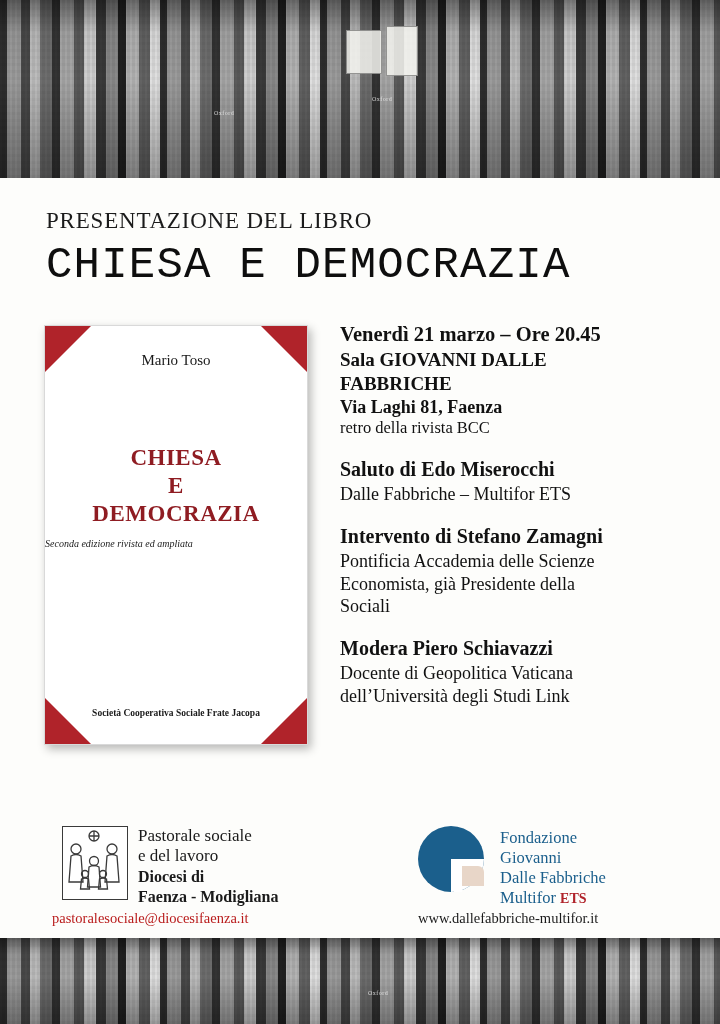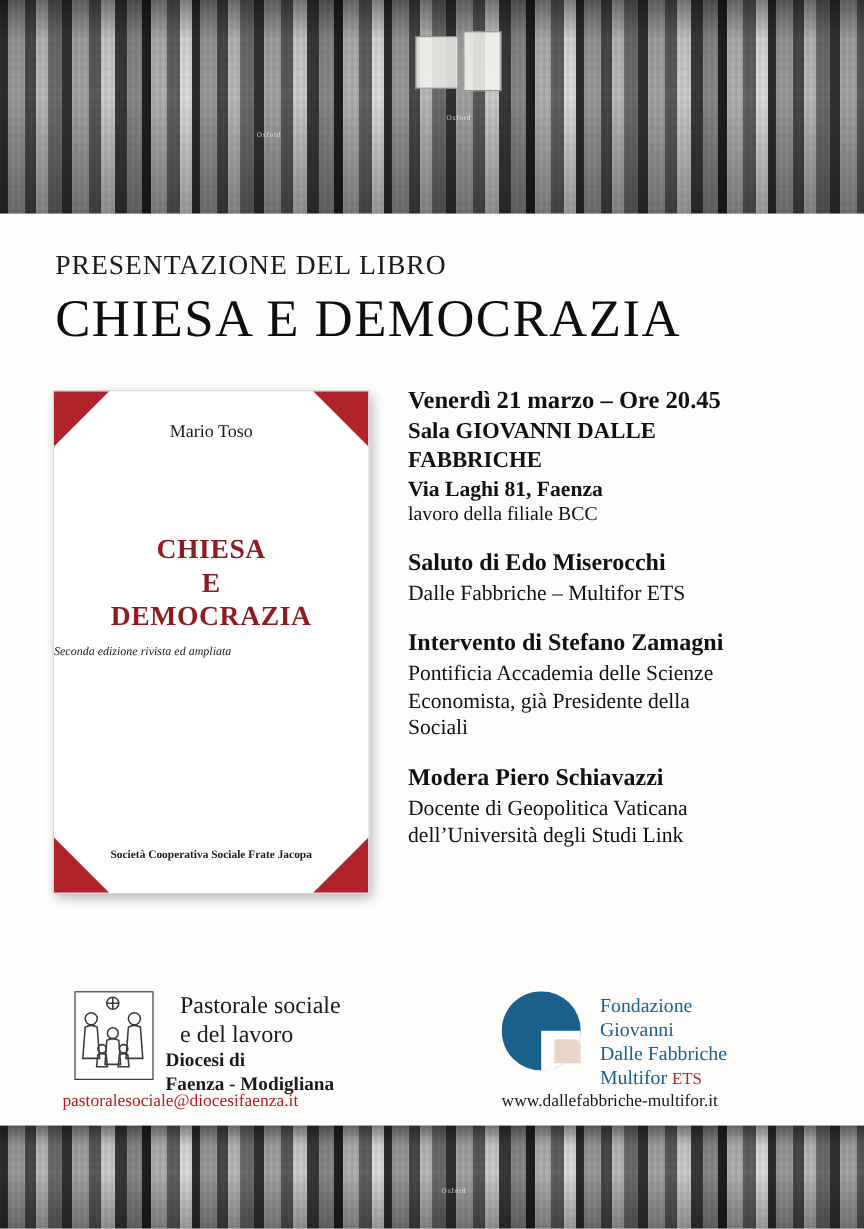--- a/index.html
+++ b/index.html
@@ -96,21 +96,21 @@
     letter-spacing: 0.8px;
     color: #1b1b1b;
     font-family: "Liberation Serif", serif;
     white-space: nowrap;
   }
   .main-title {
     margin-top: 6px;
     font-size: 44px;
     letter-spacing: 1.2px;
     color: #0e0e0e;
-    font-family: Liberation Serif, serif;
+    font-family: Liberation Mono, monospace;
     white-space: nowrap;
   }
 
   
   .book-cover {
     position: absolute;
     left: 44px;
     top: 325px;
     width: 262px;
     height: 418px;
@@ -237,21 +237,21 @@
     border: 1.5px solid #3a3a3a;
     background: #ffffff;
   }
   .past-text {
     position: absolute;
     left: 86px;
     top: 4px;
     width: 210px;
     color: #1a1a1a;
   }
-  .past-l1 { font-size: 20px; line-height: 1.2; margin-left: 12px; }
+  .past-l1 { font-size: 17px; line-height: 1.2; }
   .past-l2 { font-size: 16px; font-weight: bold; line-height: 1.25; }
   .past-mail {
     position: absolute;
     left: 0;
     top: 88px;
     font-size: 14.5px;
     color: #b91c1c;
     white-space: nowrap;
   }
 
@@ -271,21 +271,21 @@
   .fond-text {
     position: absolute;
     left: 82px;
     top: 6px;
     width: 210px;
     color: #1b5f8c;
     font-size: 16.5px;
     line-height: 1.22;
   }
   .fond-multifor { color: #1b5f8c; }
-  .fond-ets { color: #b0232a; font-size: 14px; }
+  .fond-ets { color: #b0232a; font-size: 14px; font-weight: bold; }
   .fond-url {
     position: absolute;
     left: 0;
     top: 88px;
     font-size: 14.5px;
     color: #1a1a1a;
     white-space: nowrap;
   }
 </style>
 </head>
@@ -324,21 +324,21 @@
     <div class="book-publisher">Società Cooperativa Sociale Frate Jacopa</div>
   </div>
 
   <div class="info">
 
     <div class="block">
       <div class="line-bold">Venerdì 21 marzo – Ore 20.45</div>
       <div class="line-semi">Sala GIOVANNI DALLE</div>
       <div class="line-semi">FABBRICHE</div>
       <div class="line-reg" style="font-weight:bold;">Via Laghi 81, Faenza</div>
-      <div class="line-small">lavoro della filiale BCC</div>
+      <div class="line-small">retro della rivista BCC</div>
     </div>
 
     <div class="block">
       <div class="block-head">Saluto di Edo Miserocchi</div>
       <div class="line-reg">Dalle Fabbriche – Multifor ETS</div>
     </div>
 
     <div class="block">
       <div class="block-head">Intervento di Stefano Zamagni</div>
       <div class="line-reg">Pontificia Accademia delle Scienze</div>

